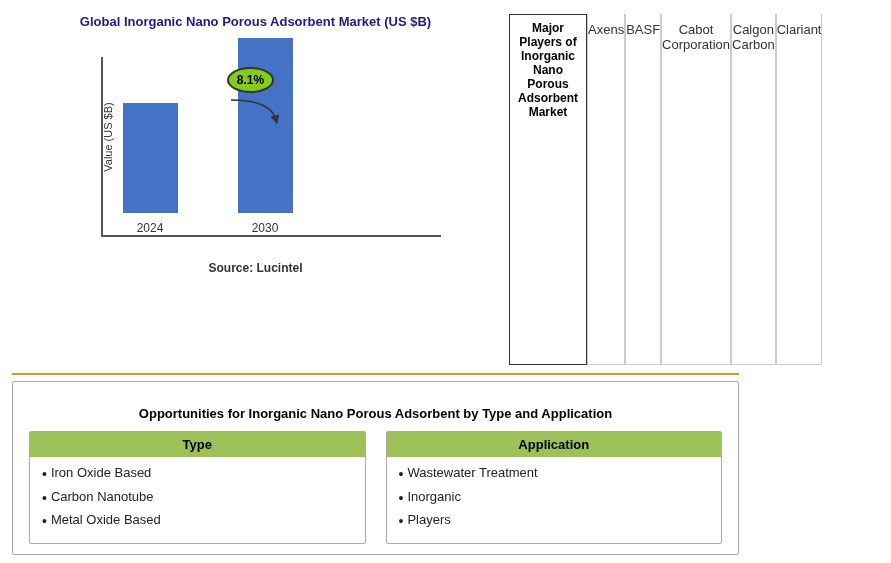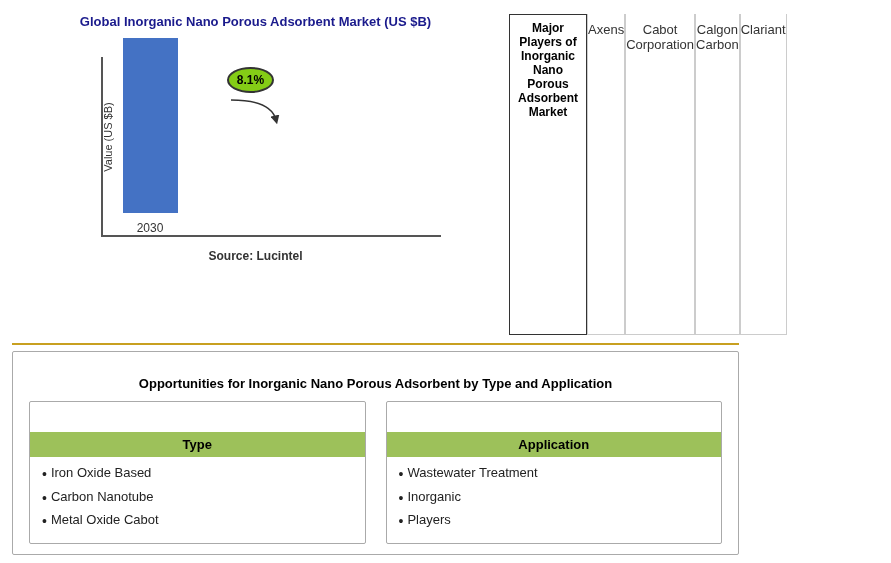--- a/index.html
+++ b/index.html
@@ -98,21 +98,21 @@
       background: #84cc16;
       white-space: nowrap;
     }
     .arrow-svg {
       margin-top: 2px;
     }
     .source-text {
       font-size: 12px;
       color: #333;
       font-weight: bold;
-      margin-top: 12px;
+      margin-top: 24px;
       text-align: center;
     }
     
     .players-area {
       width: 230px;
       display: flex;
       flex-direction: row;
       padding-top: 4px;
     }
     .players-header {
@@ -164,21 +164,20 @@
       padding: 0 0 8px 0;
     }
     .col-header {
       background: #9dc15a;
       text-align: center;
       font-size: 13px;
       font-weight: bold;
       color: #000;
       padding: 5px 0;
       margin-bottom: 8px;
-      margin-top: 30px;
     }
     .col-items {
       padding: 0 12px;
     }
     .col-item {
       font-size: 13px;
       color: #222;
       margin-bottom: 5px;
       display: flex;
       align-items: flex-start;
@@ -207,31 +206,36 @@
             <defs>
               <marker id="arrowhead" markerWidth="6" markerHeight="6" refX="3" refY="3" orient="auto">
                 <polygon points="0 0, 6 3, 0 6" fill="#333"></polygon>
               </marker>
             </defs>
             <path d="M 10 5 Q 50 5 55 25" stroke="#333" stroke-width="1.5" fill="none" marker-end="url(#arrowhead)"></path>
           </svg>
         </div>
         <div class="bars-container">
           <div class="bar-group">
+            <div class="bar" style="height: 110px;"></div>
+            <div class="bar-label">2024</div>
+          </div>
+          <div class="bar-group">
             <div class="bar" style="height: 175px;"></div>
             <div class="bar-label">2030</div>
           </div>
         </div>
       </div>
       <div class="source-text">Source: Lucintel</div>
     </div>
 
     <div class="players-area">
       <div class="players-header">Major Players of Inorganic Nano Porous Adsorbent Market</div>
       <div class="player-item">Axens</div>
+      <div class="player-item">BASF</div>
       <div class="player-item">Cabot Corporation</div>
       <div class="player-item">Calgon Carbon</div>
       <div class="player-item">Clariant</div>
     </div>
   </div>
 
   <hr class="divider-line">
 
   <div class="bottom-section">
     <div class="bottom-title">Opportunities for Inorganic Nano Porous Adsorbent by Type and Application</div>
@@ -243,21 +247,21 @@
           <div class="col-item">
             <span class="bullet">•</span>
             <span>Iron Oxide Based</span>
           </div>
           <div class="col-item">
             <span class="bullet">•</span>
             <span>Carbon Nanotube</span>
           </div>
           <div class="col-item">
             <span class="bullet">•</span>
-            <span>Metal Oxide Cabot</span>
+            <span>Metal Oxide Based</span>
           </div>
         </div>
       </div>
 
       <div class="bottom-col">
         <div class="col-header">Application</div>
         <div class="col-items">
           <div class="col-item">
             <span class="bullet">•</span>
             <span>Wastewater Treatment</span>

